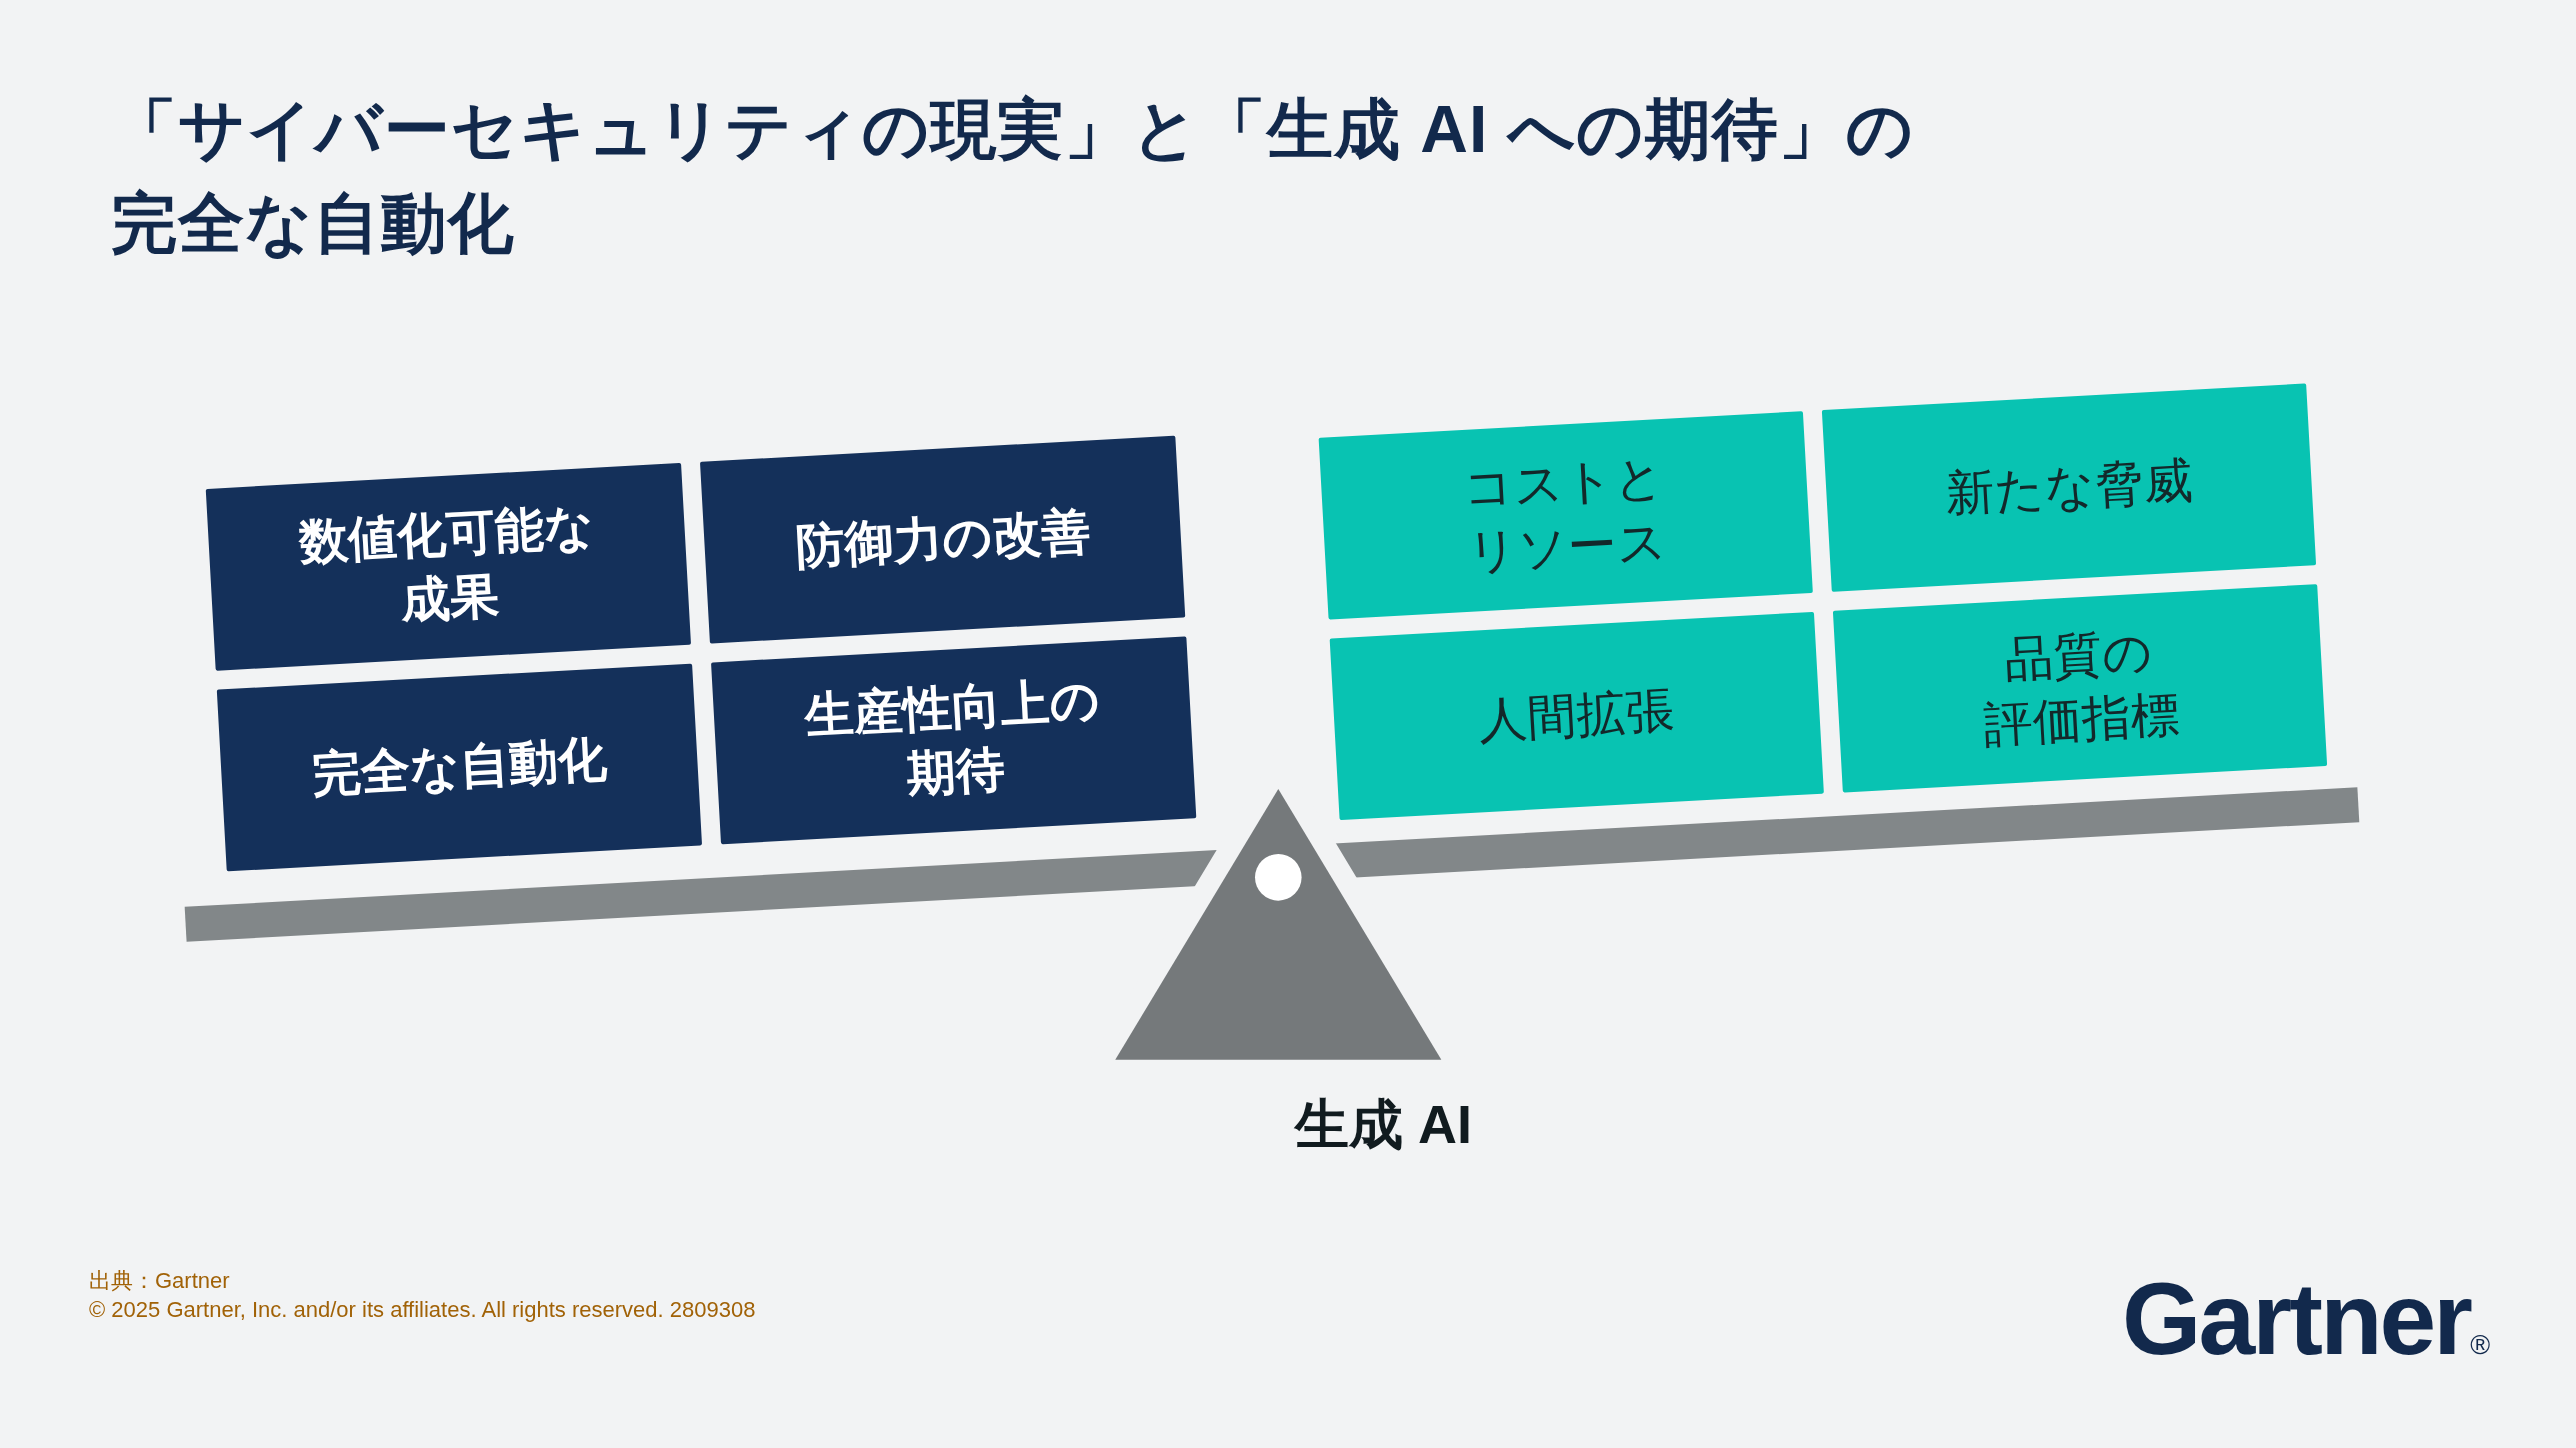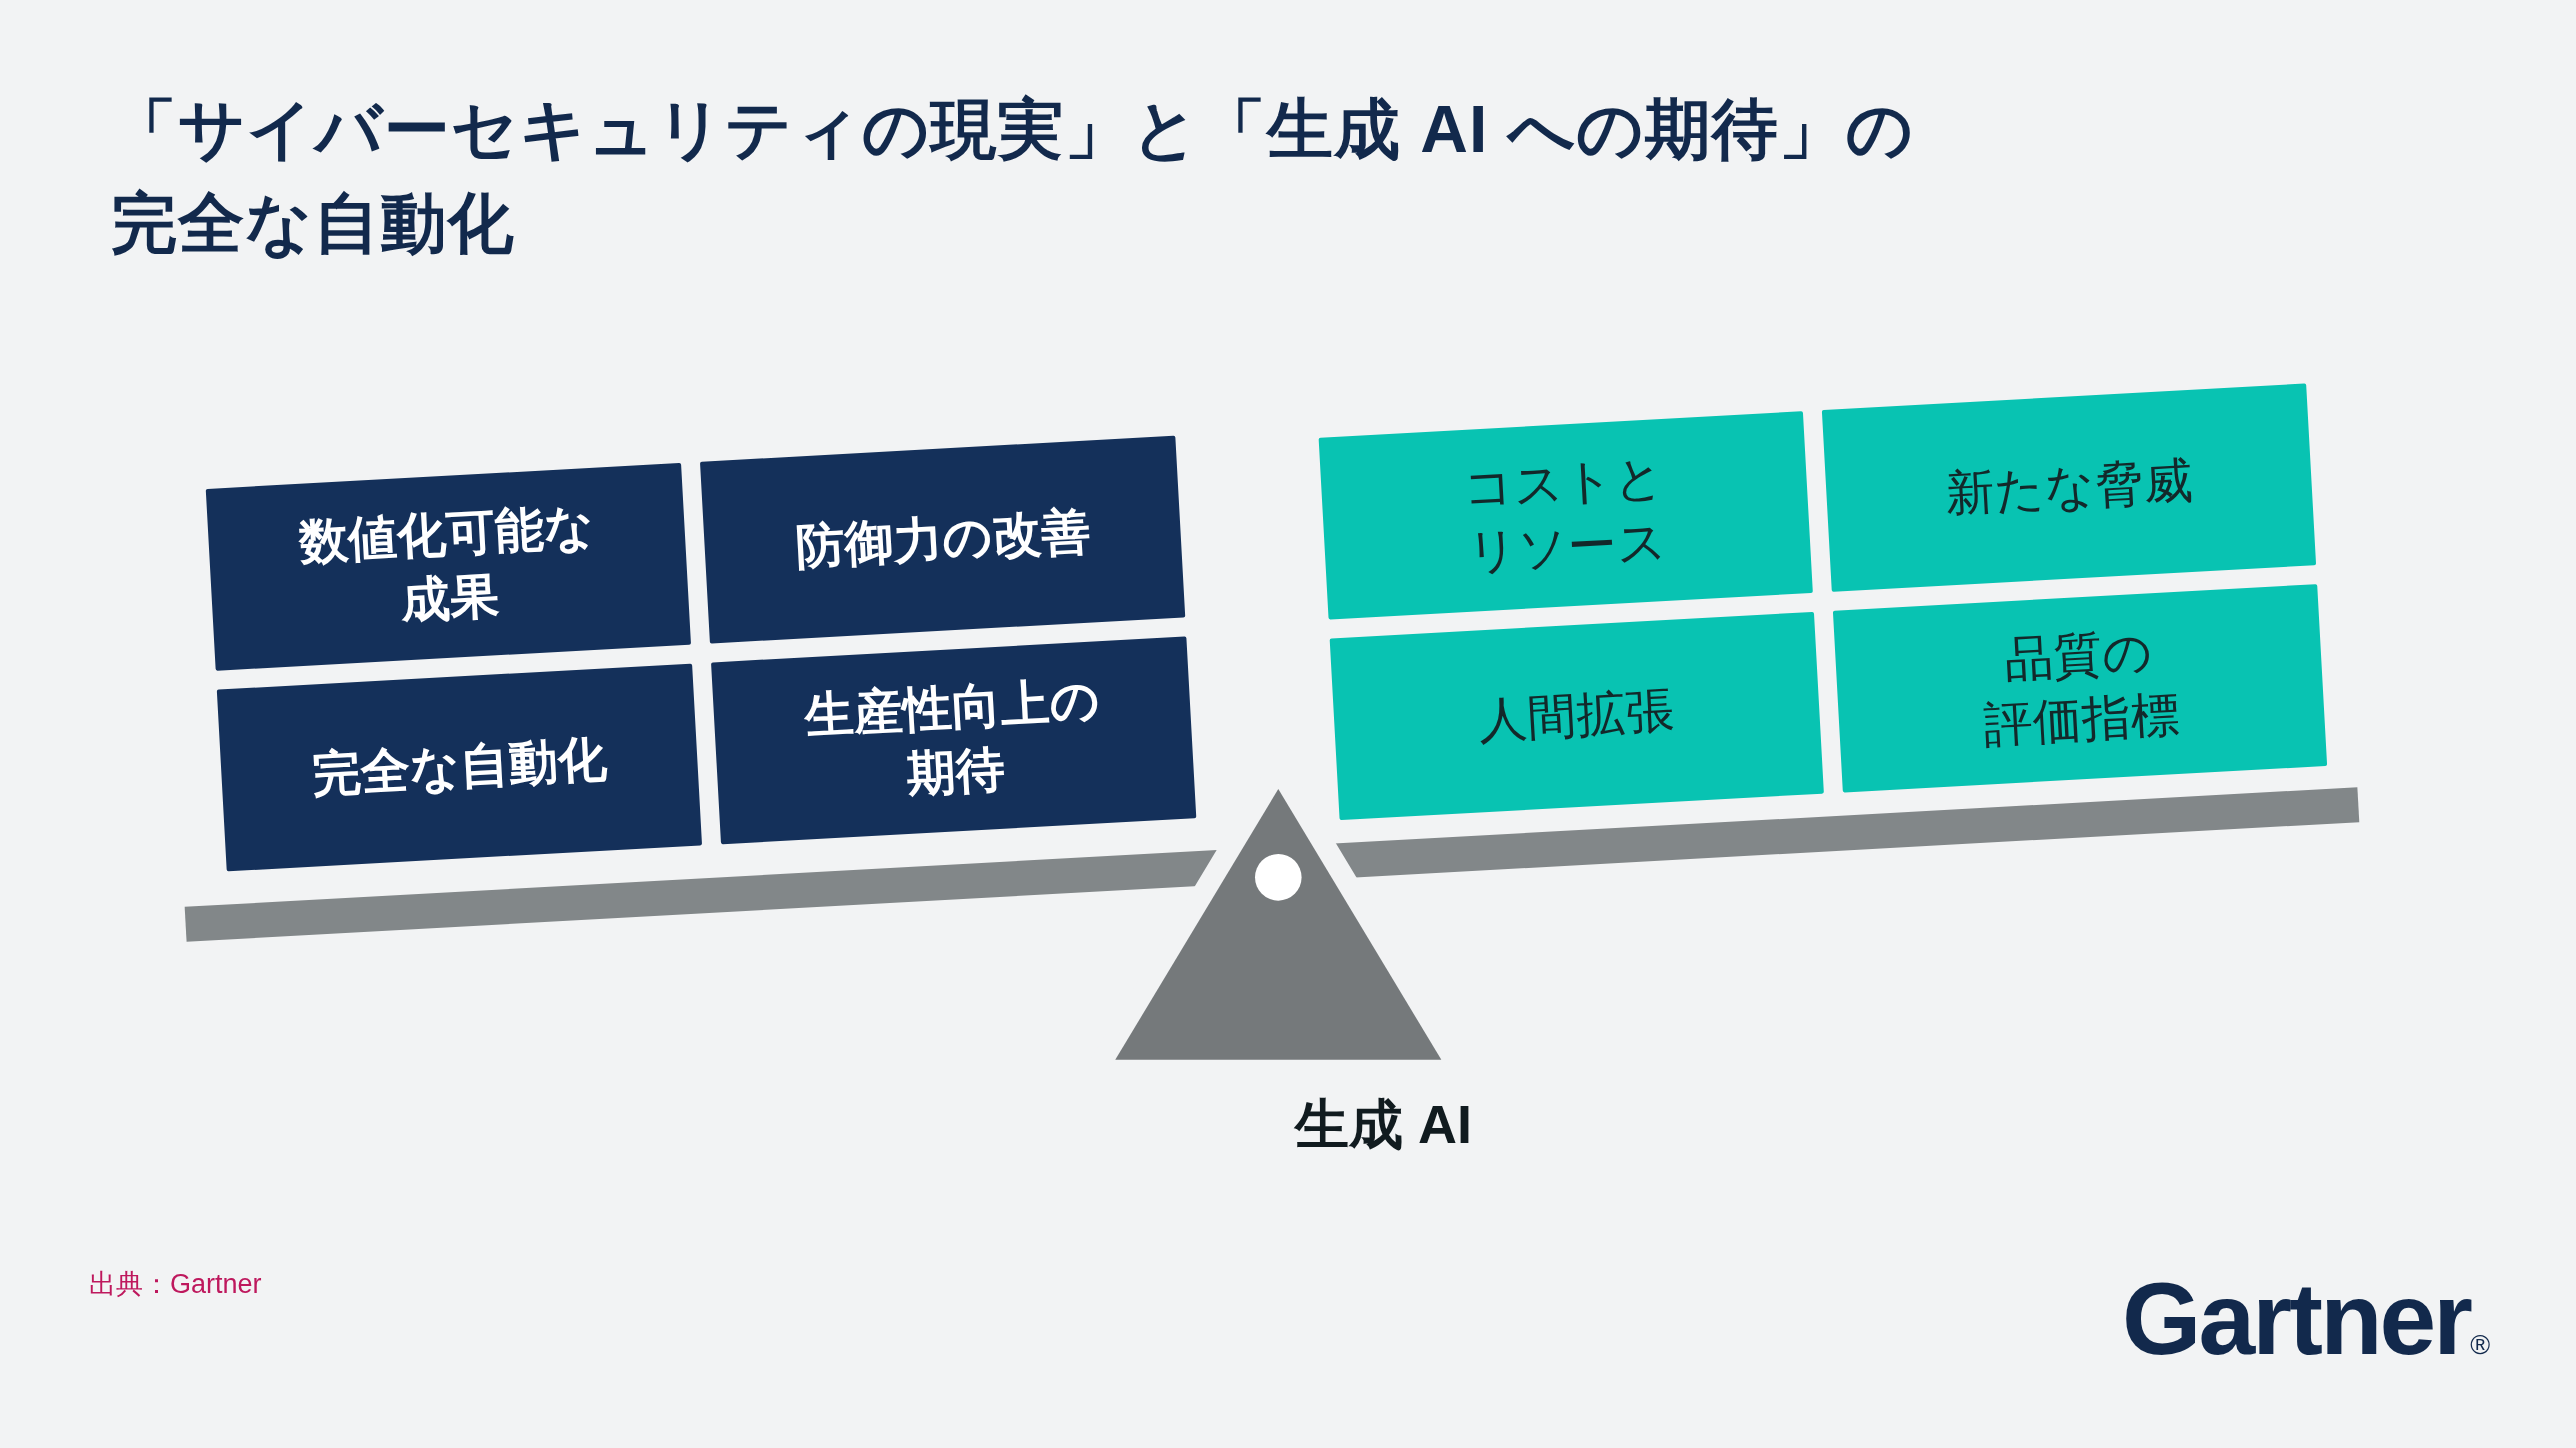--- a/index.html
+++ b/index.html
@@ -41,21 +41,21 @@
   .box-teal{background:var(--teal,#08C3B2);color:#13282A;font-weight:400;}
   
   .fulcrum-svg{position:absolute;left:0;top:0;width:2576px;height:1448px;}
   .fulcrum-label{
     position:absolute;left:1084px;top:1089px;width:388px;
     text-align:right;font-size:54px;font-weight:700;color:#111B1F;
   }
   
   .footer{
     position:absolute;left:89px;top:1267px;
-    font-size:27px;line-height:1.3;color:#be185d;
+    font-size:22px;line-height:1.3;color:#a16207;
   }
   .footer div{display:block;}
   .logo{
     position:absolute;left:2122px;top:1231px;
     font-size:102px;font-weight:700;letter-spacing:-2.9px;
     color:var(--title,#12294C);
     margin-top:30px;
   }
   .logo .reg{font-size:27px;letter-spacing:0;font-weight:400;}
 </style>
@@ -109,18 +109,19 @@
 
   <svg class="fulcrum-svg" viewBox="0 0 2654 1492" xmlns="http://www.w3.org/2000/svg">
     <polygon points="1317,813 1485,1092 1149,1092" fill="#75797B" stroke="#F2F3F4" stroke-width="44" paint-order="stroke" stroke-linejoin="miter"></polygon>
     <circle cx="1317" cy="904" r="24" fill="#FFFFFF"></circle>
   </svg>
 
   <div class="fulcrum-label">生成 AI</div>
 
   <div class="footer">
     <div>出典：Gartner</div>
+    <div>© 2025 Gartner, Inc. and/or its affiliates. All rights reserved. 2809308</div>
   </div>
 
   <div class="logo"><span>Gartner</span><span class="reg">®</span></div>
 
 </div>
 
 
 </body></html>

